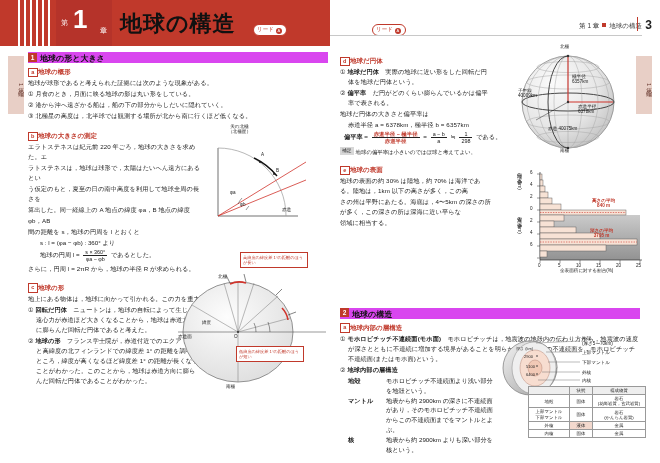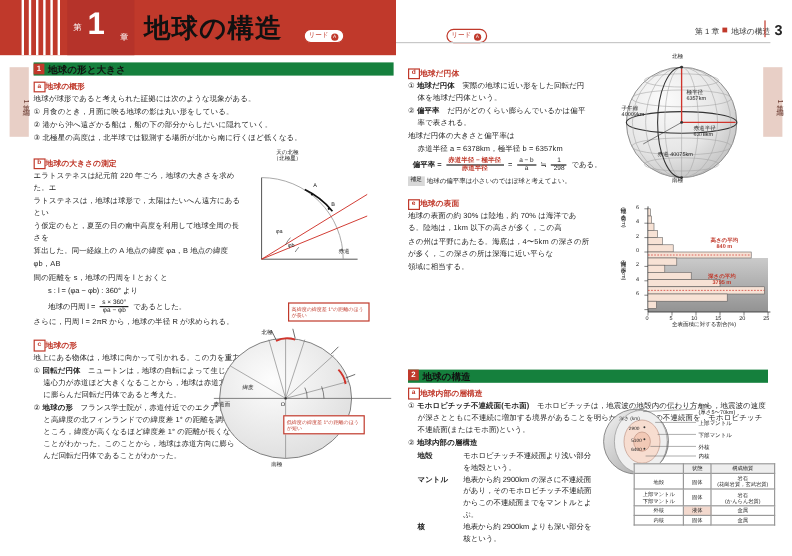--- a/index.html
+++ b/index.html
@@ -45,21 +45,21 @@
             writing-mode:vertical-rl;}
   .side-tab.left{left:8px;top:56px;height:46px;}
   .side-tab.right{right:8px;top:56px;height:46px;}
 
   
   .col{position:absolute;top:52px;}
   .col.left{left:28px;width:300px;}
   .col.right{left:340px;width:300px;}
 
   
-  .h-sec{position:relative;background:#15803d;height:11px;margin:0 0 3px 0;}
+  .h-sec{position:relative;background:#d946ef;height:11px;margin:0 0 3px 0;}
   .h-sec .num{position:absolute;left:0;top:0.5px;width:9px;height:9px;background:#c0392b;
               color:#fff;font-size:6.5px;font-weight:bold;text-align:center;line-height:9px;}
   .h-sec .lbl{position:absolute;left:12px;top:1px;font-size:8px;font-weight:bold;color:#111;}
 
   .h-sub{position:relative;height:9px;margin:4px 0 2px 0;}
   .h-sub .bx{position:absolute;left:0;top:0.5px;width:7.5px;height:7.5px;border:1px solid #c0392b;
              color:#c0392b;font-size:5.5px;font-weight:bold;text-align:center;line-height:7.5px;}
   .h-sub .lbl{position:absolute;left:10px;top:1px;font-size:6.5px;font-weight:bold;color:#c0392b;}
 
   .p{font-size:6.2px;line-height:1.62;color:#1d1d1d;margin:0 0 1px 0;letter-spacing:0.1px;}

